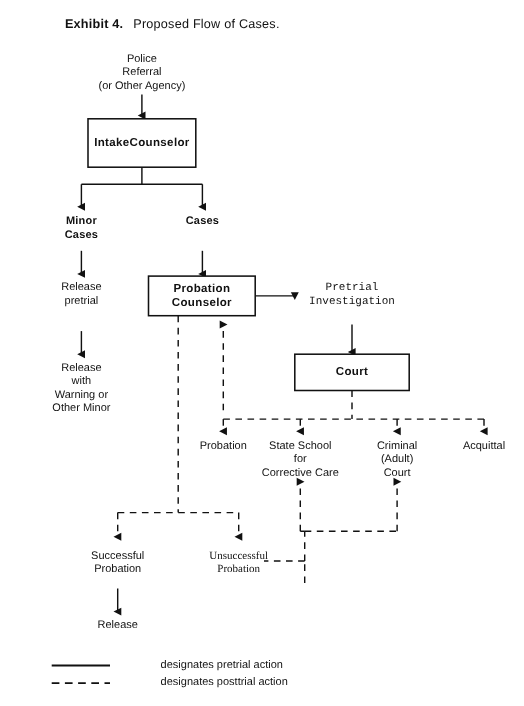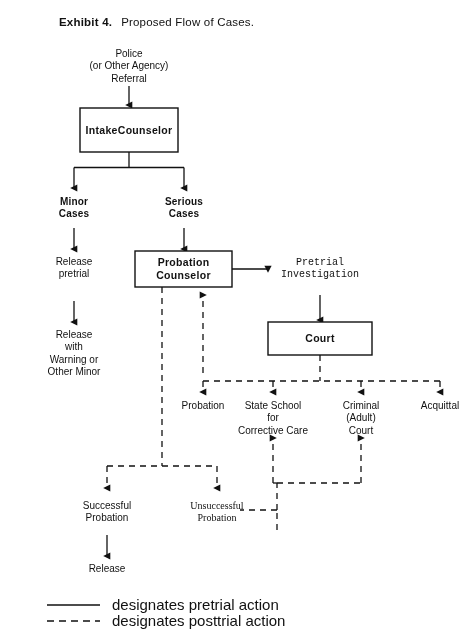--- a/index.html
+++ b/index.html
@@ -54,24 +54,25 @@
     justify-content: center;
     text-align: center;
     font-size: 10.5px;
     line-height: 13px;
     font-weight: bold;
     letter-spacing: 0.3px;
     color: #111111;
   }
   .legend-text {
     position: absolute;
-    font-size: 15px;
+    font-size: 10px;
     line-height: 12px;
     white-space: nowrap;
     color: #111111;
+    margin-left: 34px;
   }
 </style>
 </head>
 <body>
 
 <div id="exhibit-title">
   <span class="num">Exhibit 4.</span><span class="cap">Proposed Flow of Cases.</span>
 </div>
 
 <svg id="diagram" viewBox="0 0 476 642" xmlns="http://www.w3.org/2000/svg">
@@ -136,36 +137,35 @@
   </g>
 
   <g stroke="#111111" fill="none">
     <line x1="47" y1="605" x2="100" y2="605" stroke-width="1.6"></line>
     <line x1="47" y1="621" x2="100" y2="621" stroke-width="1.6" stroke-dasharray="7,5"></line>
   </g>
 </svg>
 
 <div class="node-label" style="left:59px; top:48px; width:140px;">
   <div>Police</div>
+  <div>Referral</div>
   <div>(or Other Agency)</div>
-  <div>Referral</div>
 </div>
 
 <div class="box-label" style="left:80px; top:108px; width:98px; height:44px; flex-direction:row;">
   <div>Intake</div>
   <div>Counselor</div>
 </div>
 
 <div class="node-label bold" style="left:24px; top:196px; width:100px;">
   <div>Minor</div>
   <div>Cases</div>
 </div>
 
 <div class="node-label bold" style="left:134px; top:196px; width:100px;">
-  <div>Serious</div>
   <div>Cases</div>
 </div>
 
 <div class="node-label" style="left:19px; top:256px; width:110px;">
   <div>Release</div>
   <div>pretrial</div>
 </div>
 
 <div class="node-label" style="left:19px; top:329px; width:110px;">
   <div>Release</div>

